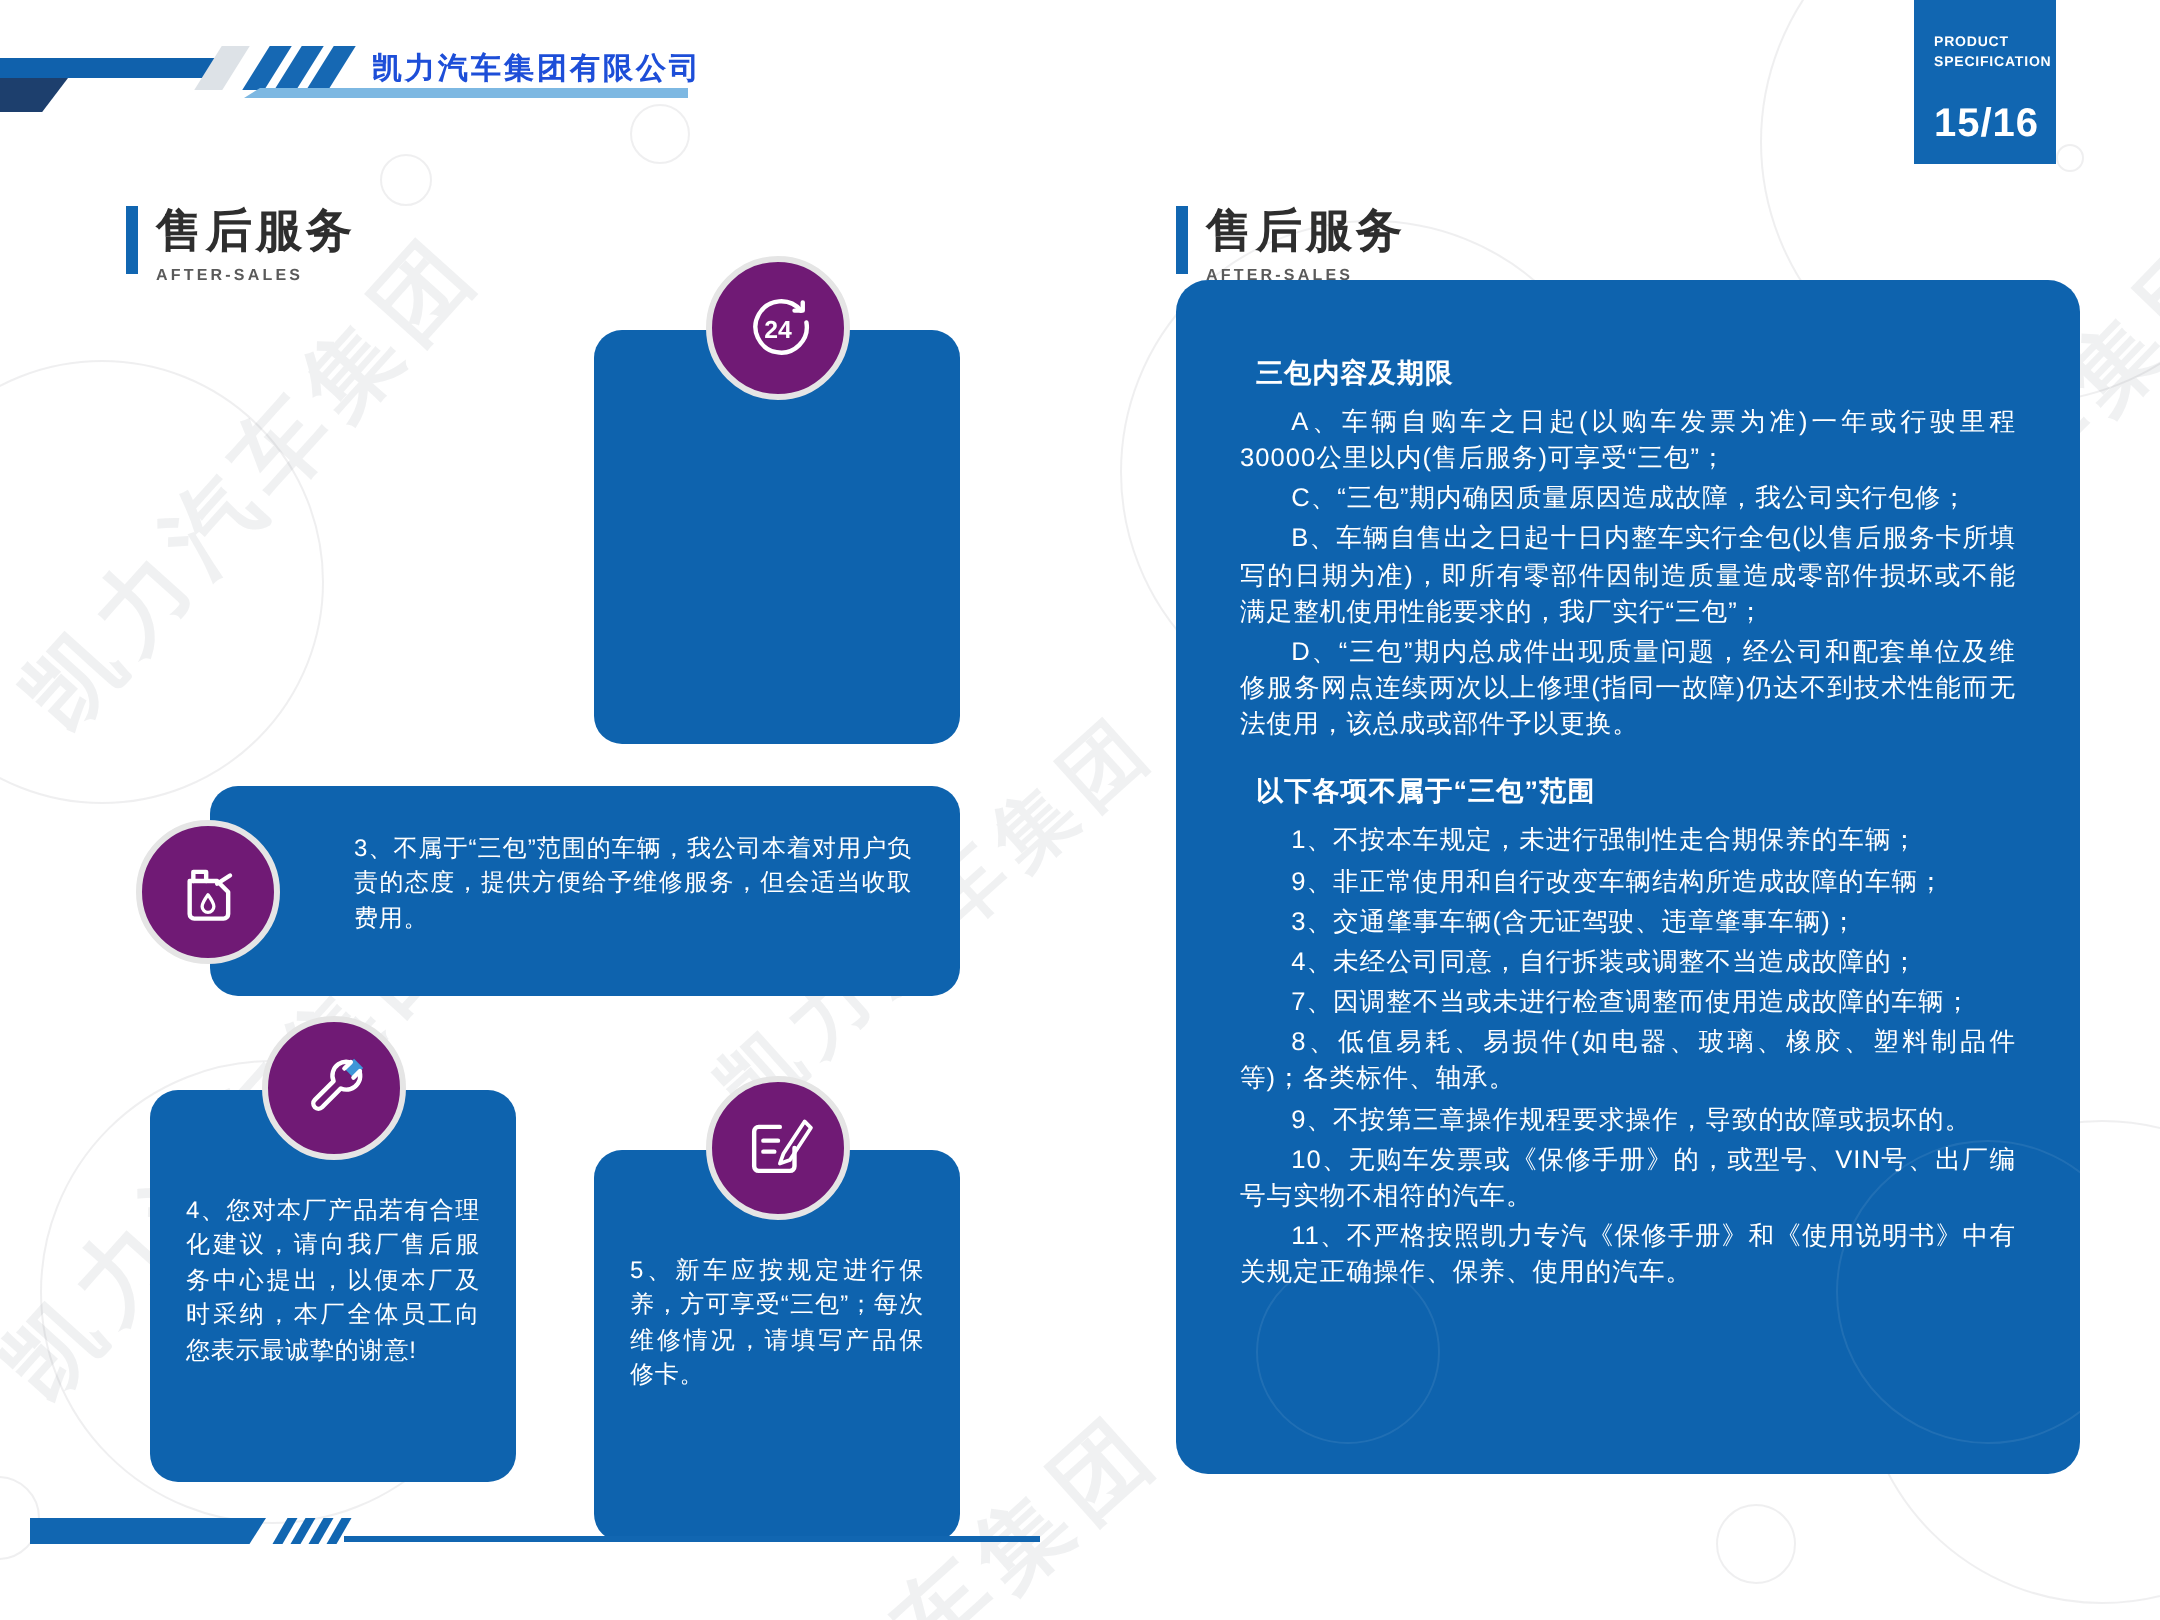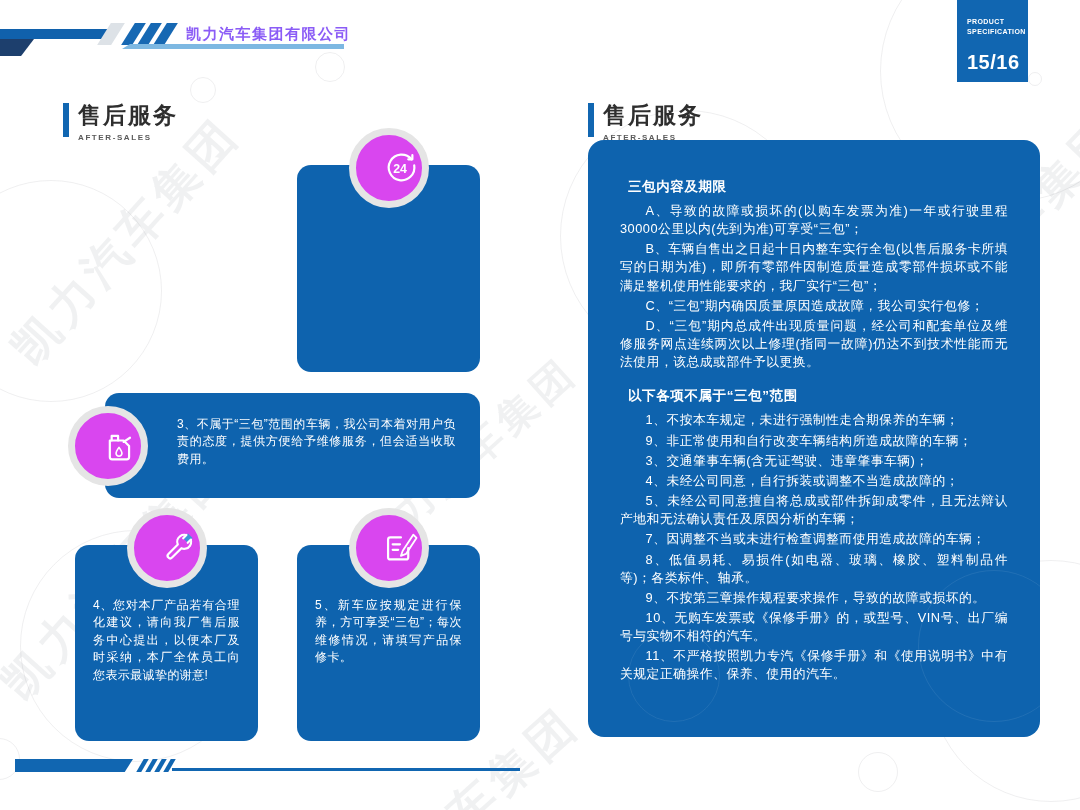--- a/index.html
+++ b/index.html
@@ -13,42 +13,42 @@
   
   .hdr-bar{position:absolute;left:0;top:29px;width:113px;height:10px;background:#1061ac;}
   .hdr-corner{position:absolute;left:0;top:39px;width:34px;height:17px;background:#1d3f6d;
       clip-path:polygon(0 0,100% 0,62% 100%,0 100%);}
   .stripe{position:absolute;top:23px;height:22px;transform:skewX(-32deg);}
   .stripe.s0{left:104px;width:14px;background:#dde2e7;}
   .stripe.s1{left:128px;width:11px;background:#1668b3;}
   .stripe.s2{left:144px;width:11px;background:#1668b3;}
   .stripe.s3{left:160px;width:11px;background:#1668b3;}
   .hdr-company{position:absolute;left:186px;top:25px;font-size:15px;font-weight:bold;
-      color:#8b5cf6;letter-spacing:1.5px;}
+      color:#1d4ed8;letter-spacing:1.5px;}
   .hdr-underline{position:absolute;left:122px;top:44px;width:222px;height:5px;background:#7db8e2;
       clip-path:polygon(8px 0,100% 0,100% 100%,0 100%);}
   .spec-box{position:absolute;left:957px;top:0;width:71px;height:82px;background:#1166b1;
       color:#fff;box-sizing:border-box;padding:17px 0 0 10px;}
   .spec-line{font-size:7px;font-weight:bold;letter-spacing:0.4px;line-height:1.45;}
   .spec-num{position:absolute;left:10px;bottom:8px;font-size:20px;font-weight:bold;letter-spacing:0.5px;}
   
   .sec-title{position:absolute;top:75px;margin-top:25px;}
   .sec-title .bar{position:absolute;left:0;top:3px;width:6px;height:34px;background:#1166b1;}
   .sec-title h1{margin:0 0 0 15px;font-size:23px;letter-spacing:2px;color:#2e2e2e;}
   .sec-title .sub{margin:2px 0 0 15px;font-size:8px;font-weight:bold;letter-spacing:1.6px;color:#5a5a5a;}
   
   .card{position:absolute;background:#0e63ae;border-radius:14px;color:#fff;box-sizing:border-box;}
   .card-text{font-size:12px;line-height:1.45;text-align:justify;letter-spacing:0.4px;}
   .card1{left:75px;top:165px;width:183px;height:207px;padding:47px 18px 0;}
   .card2{left:297px;top:165px;width:183px;height:207px;padding:47px 18px 0;}
   .card3{left:105px;top:393px;width:375px;height:105px;padding:23px 24px 0 72px;}
   .card4{left:75px;top:545px;width:183px;height:196px;padding:52px 18px 0;}
-  .card5{left:297px;top:545px;width:183px;height:196px;padding:52px 18px 0;}
-  .card-icon{position:absolute;width:66px;height:66px;border-radius:50%;background:#d946ef;
-      border:7px solid #e5e5e5;display:flex;align-items:center;justify-content:flex-end;}
+  .card5{left:297px;top:575px;width:183px;height:196px;padding:52px 18px 0;}
+  .card-icon{position:absolute;width:66px;height:66px;border-radius:50%;background:#701a75;
+      border:3px solid #e5e5e5;display:flex;align-items:center;justify-content:center;}
   .ic-top{left:50%;top:-37px;transform:translateX(-50%);}
   .ic-left{left:-37px;top:50%;transform:translateY(-50%);}
   .card-icon svg{width:44px;height:44px;stroke:#ffffff;fill:none;stroke-width:2.4;
       stroke-linecap:round;stroke-linejoin:round;}
   
   .panel{position:absolute;left:588px;top:140px;width:452px;height:597px;background:#0e63ae;
       border-radius:16px;color:#fff;box-sizing:border-box;padding:38px 32px 24px;overflow:hidden;}
   .panel h2{margin:0 0 6px 8px;font-size:13.5px;letter-spacing:0.6px;}
   .panel h2.gap{margin-top:16px;}
   .panel p{margin:0 0 2px;font-size:12.8px;line-height:1.42;text-indent:2em;
@@ -155,31 +155,30 @@
       </svg>
     </div>
     <div class="card-text">5、新车应按规定进行保养，方可享受“三包”；每次维修情况，请填写产品保修卡。</div>
   </div>
 
   <div class="panel">
     <div class="ring inner" style="left:330px;top:430px;width:150px;height:150px;"></div>
     <div class="ring inner" style="left:40px;top:490px;width:90px;height:90px;"></div>
 
     <h2>三包内容及期限</h2>
-    <p>A、导致的故障或损坏的(以购车发票为准)一年或行驶里程30000公里以内(先到为准)可享受“三包”；</p>
+    <p>A、车辆自购车之日起(以购车发票为准)一年或行驶里程30000公里以内(售后服务)可享受“三包”；</p>
+    <p>C、“三包”期内确因质量原因造成故障，我公司实行包修；</p>
     <p>B、车辆自售出之日起十日内整车实行全包(以售后服务卡所填写的日期为准)，即所有零部件因制造质量造成零部件损坏或不能满足整机使用性能要求的，我厂实行“三包”；</p>
-    <p>C、“三包”期内确因质量原因造成故障，我公司实行包修；</p>
     <p>D、“三包”期内总成件出现质量问题，经公司和配套单位及维修服务网点连续两次以上修理(指同一故障)仍达不到技术性能而无法使用，该总成或部件予以更换。</p>
 
     <h2 class="gap">以下各项不属于“三包”范围</h2>
     <p>1、不按本车规定，未进行强制性走合期保养的车辆；</p>
     <p>9、非正常使用和自行改变车辆结构所造成故障的车辆；</p>
     <p>3、交通肇事车辆(含无证驾驶、违章肇事车辆)；</p>
     <p>4、未经公司同意，自行拆装或调整不当造成故障的；</p>
-    <p>5、未经公司同意擅自将总成或部件拆卸成零件，且无法辩认产地和无法确认责任及原因分析的车辆；</p>
     <p>7、因调整不当或未进行检查调整而使用造成故障的车辆；</p>
     <p>8、低值易耗、易损件(如电器、玻璃、橡胶、塑料制品件等)；各类标件、轴承。</p>
     <p>9、不按第三章操作规程要求操作，导致的故障或损坏的。</p>
     <p>10、无购车发票或《保修手册》的，或型号、VIN号、出厂编号与实物不相符的汽车。</p>
     <p>11、不严格按照凯力专汽《保修手册》和《使用说明书》中有关规定正确操作、保养、使用的汽车。</p>
   </div>
 
   <div class="foot-bar"></div>
   <div class="foot-stripe" style="left:140px;"></div>
   <div class="foot-stripe" style="left:149px;"></div>

